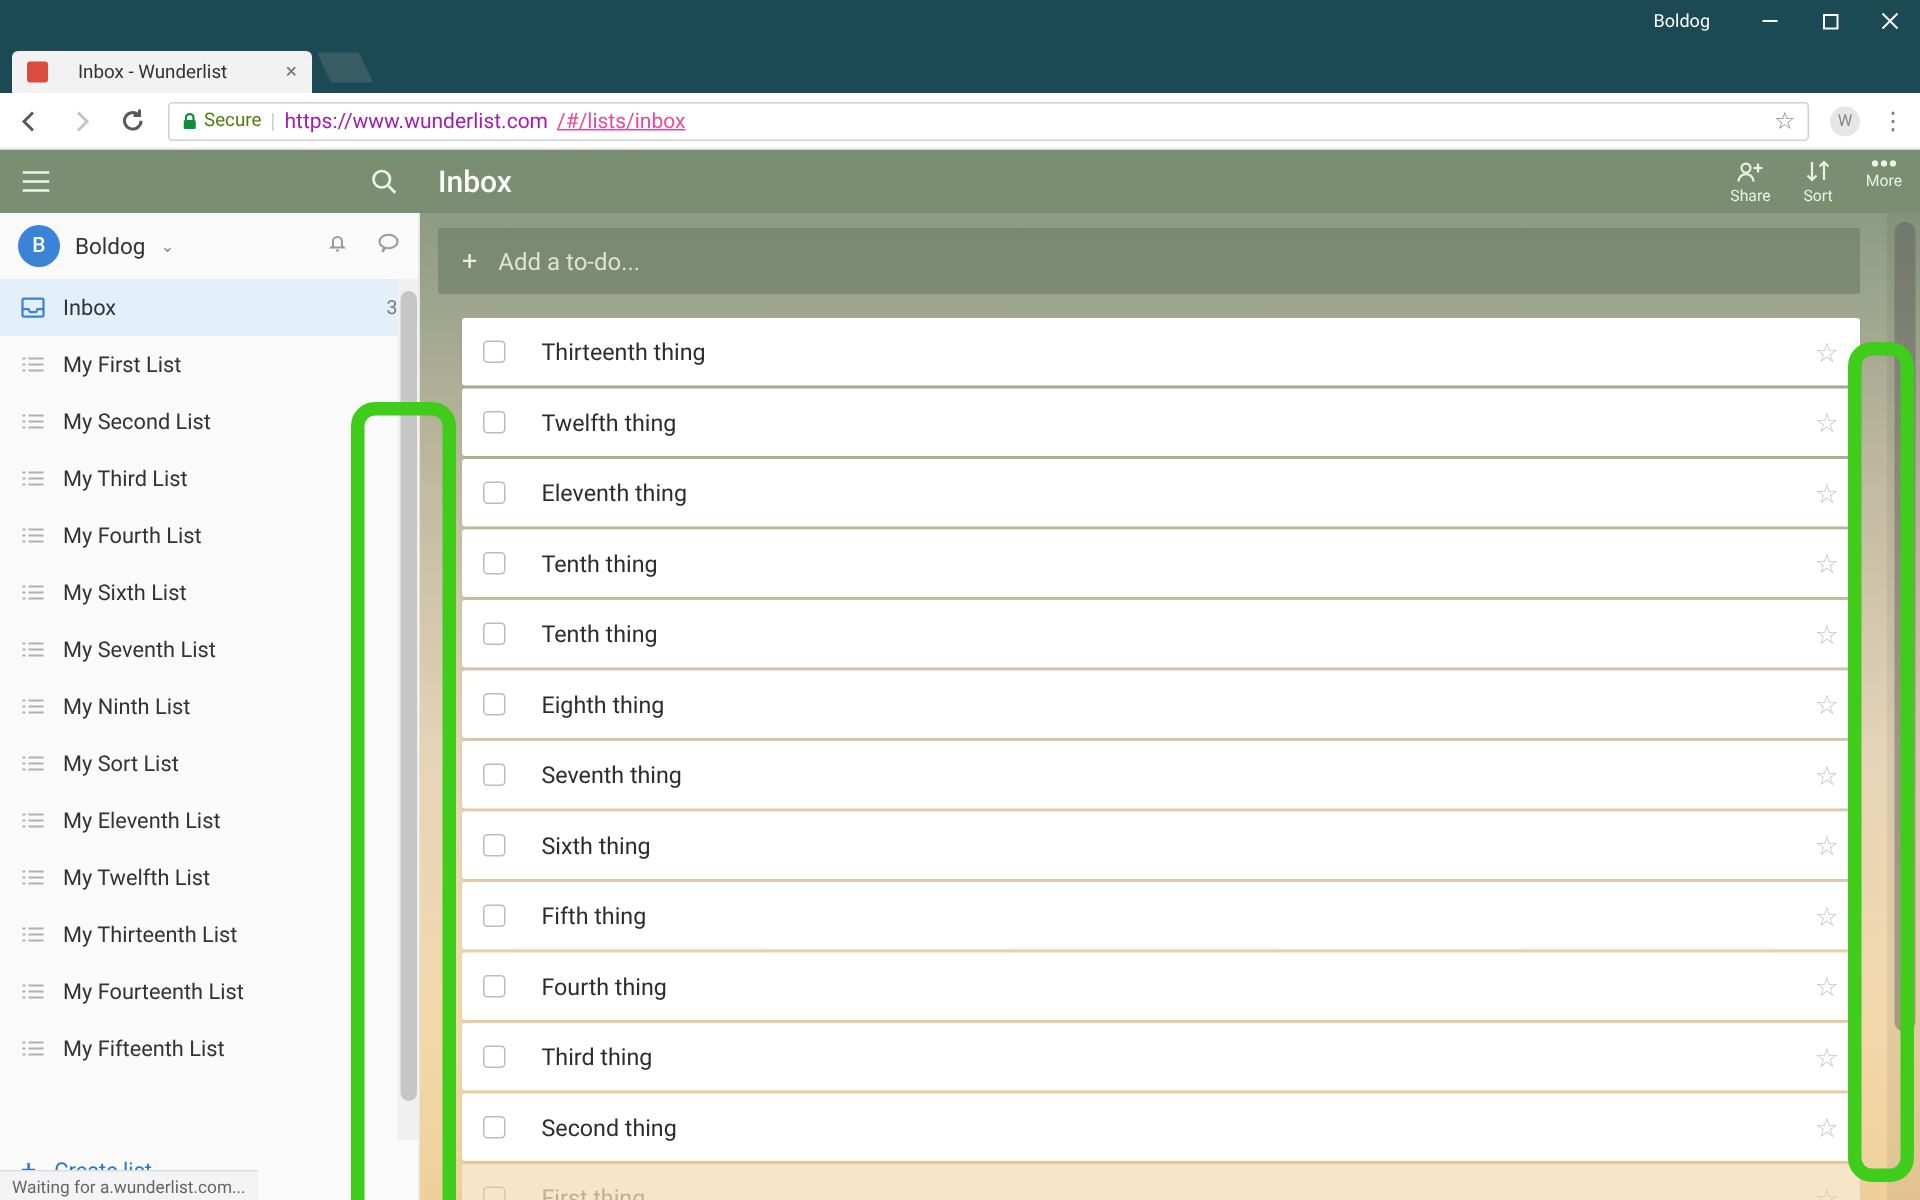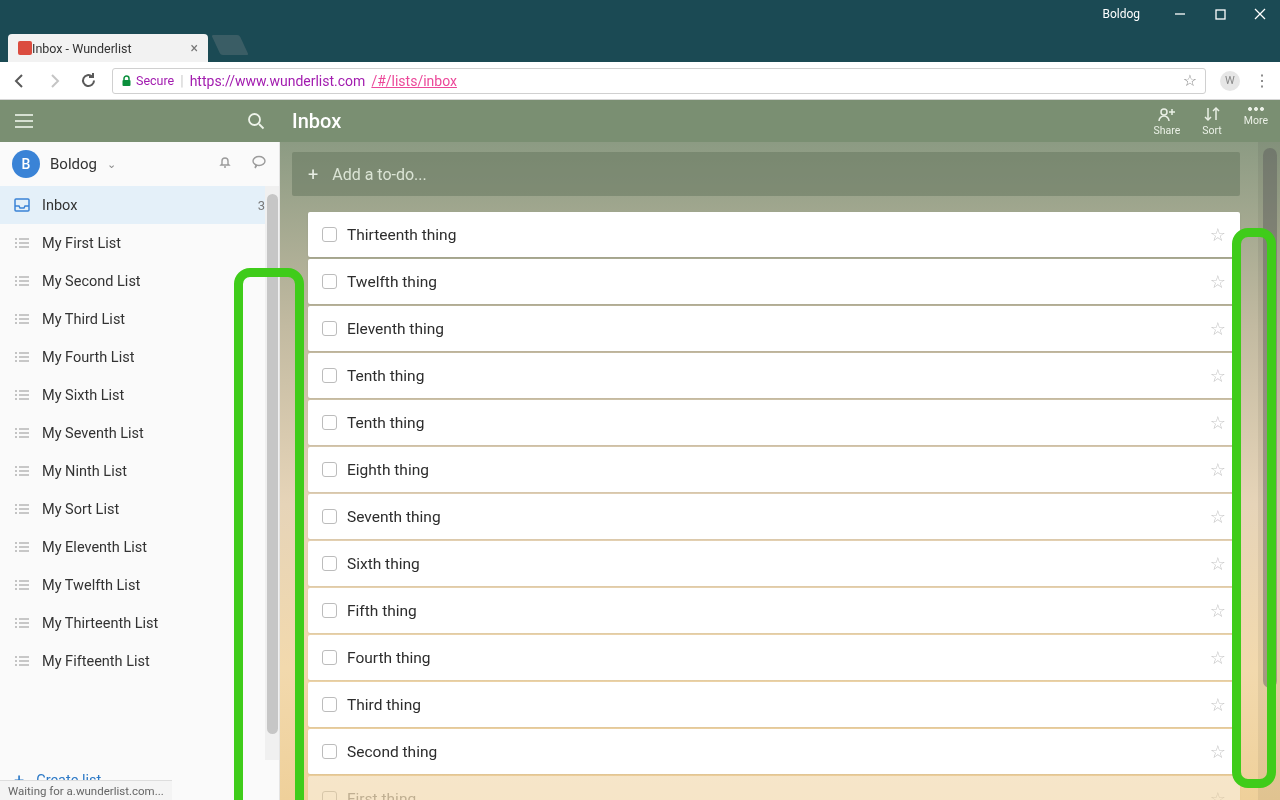--- a/index.html
+++ b/index.html
@@ -6,32 +6,32 @@
 html, body { width: 1280px; height: 800px; overflow: hidden; background: #fff; }
 
 
 .titlebar { height: 28px; background: #1b4a54; display: flex; align-items: center; justify-content: flex-end; color: #fff; font-size: 12px; }
 .titlebar .user-label { margin-right: 20px; }
 .titlebar .win-btn { width: 40px; height: 28px; display: flex; align-items: center; justify-content: center; }
 .titlebar svg { stroke: #fff; }
 
 
 .tabstrip { height: 34px; background: #1b4a54; display: flex; align-items: flex-end; padding-left: 8px; }
-.tab { height: 28px; background: #f2f2f2; border-radius: 4px 4px 0 0; display: flex; align-items: center; padding: 0 10px; gap: 0; min-width: 200px; font-size: 12.5px; color: #333; }
+.tab { height: 28px; background: #f2f2f2; border-radius: 4px 4px 0 0; display: flex; align-items: center; padding: 0 10px; gap: 20px; min-width: 200px; font-size: 12.5px; color: #333; }
 .tab .favicon { width: 14px; height: 14px; background: #db4c3f; border-radius: 2px; display: inline-block; }
 .tab .title { flex: 1; }
 .tab .close { color: #777; font-size: 14px; }
 .newtab-shape { width: 28px; height: 20px; background: #3a5d65; margin-left: 8px; transform: skewX(25deg); border-radius: 2px; align-self: center; }
 
 
 .urlbar { height: 38px; background: #fff; border-bottom: 1px solid #d6d6d6; display: flex; align-items: center; padding: 0 10px; gap: 14px; }
 .nav-btn { width: 20px; height: 20px; display: flex; align-items: center; justify-content: center; color: #555; }
 .nav-btn.disabled { opacity: .35; }
 .omnibox { flex: 1; display: flex; align-items: center; height: 26px; border: 1px solid #d0d0d0; border-radius: 3px; padding: 0 8px; font-size: 14px; gap: 6px; }
-.lock-secure { color: #a21caf; font-size: 12.5px; display: flex; align-items: center; gap: 4px; }
+.lock-secure { color: #4d7c0f; font-size: 12.5px; display: flex; align-items: center; gap: 4px; }
 .url-grey { color: #a21caf; }
 .url-black { color: #ec4899; text-decoration: underline; }
 .omnibox .spacer { flex: 1; }
 .star { color: #888; font-size: 16px; }
 .right-icons { display: flex; align-items: center; gap: 14px; color: #777; }
 .avatar-small { width: 20px; height: 20px; border-radius: 50%; background: #e6e6e6; display: flex; align-items: center; justify-content: center; font-size: 11px; color: #888; }
 
 
 .app { position: relative; height: 700px; display: flex; overflow: hidden; padding-left: 32px; }
 
@@ -65,21 +65,21 @@
 .sb-thumb { position: absolute; right: 1px; top: 8px; width: 11px; height: 540px; background: #c6c6c6; border-radius: 6px; }
 
 
 .content-col { position: absolute; left: 280px; right: 0; top: 42px; bottom: 0; background: linear-gradient(180deg, #8c9b83 0%, #c2baa1 28%, #e6d4b8 55%, #f2d9ad 80%, #efd09a 100%); }
 .add-todo-bar { position: absolute; top: 10px; left: 12px; right: 40px; height: 44px; background: rgba(104,120,97,.55); border-radius: 2px; display: flex; align-items: center; padding: 0 16px; gap: 14px; }
 .add-todo-bar .plus { color: #e8eee4; font-size: 18px; }
 .add-todo-bar input { flex: 1; background: transparent; border: none; outline: none; color: #e8eee4; font-size: 16px; }
 .add-todo-bar input::placeholder { color: #dbe4d5; }
 
 .tasks { position: absolute; top: 70px; left: 28px; right: 40px; display: flex; flex-direction: column; gap: 2px; }
-.task { height: 45px; background: #fff; border-radius: 2px; display: flex; align-items: center; padding: 0 14px; gap: 10px; box-shadow: 0 1px 2px rgba(0,0,0,.08); }
+.task { height: 45px; background: #fff; border-radius: 2px; display: flex; align-items: center; padding: 0 14px; gap: 24px; box-shadow: 0 1px 2px rgba(0,0,0,.08); }
 .task.faded { opacity: .45; }
 .task .cb { width: 15px; height: 15px; border: 1.5px solid #bcbcbc; border-radius: 3px; flex-shrink: 0; }
 .task .label { flex: 1; font-size: 15.5px; color: #2d2d2d; }
 .task.faded .label { color: #888; }
 .task .star { color: #c6c6c6; font-size: 18px; margin-left: auto; }
 
 
 .highlight { position: absolute; border: 9px solid #3fcc1a; border-radius: 16px; z-index: 5; pointer-events: none; }
 .hl-left { top: 168px; left: 234px; width: 70px; height: 582px; }
 .hl-right { top: 128px; left: 1232px; width: 44px; height: 560px; }
@@ -383,20 +383,33 @@
             <span class="list-icon">
               <svg width="16" height="12" viewBox="0 0 16 12" fill="none" stroke="#b0b0b0" stroke-width="1.4">
                 <line x1="1" y1="2" x2="3" y2="2"></line>
                 <line x1="5" y1="2" x2="15" y2="2"></line>
                 <line x1="1" y1="6" x2="3" y2="6"></line>
                 <line x1="5" y1="6" x2="15" y2="6"></line>
                 <line x1="1" y1="10" x2="3" y2="10"></line>
                 <line x1="5" y1="10" x2="15" y2="10"></line>
               </svg>
             </span>
+            <span>My Fourteenth List</span>
+          </div>
+          <div class="list-row">
+            <span class="list-icon">
+              <svg width="16" height="12" viewBox="0 0 16 12" fill="none" stroke="#b0b0b0" stroke-width="1.4">
+                <line x1="1" y1="2" x2="3" y2="2"></line>
+                <line x1="5" y1="2" x2="15" y2="2"></line>
+                <line x1="1" y1="6" x2="3" y2="6"></line>
+                <line x1="5" y1="6" x2="15" y2="6"></line>
+                <line x1="1" y1="10" x2="3" y2="10"></line>
+                <line x1="5" y1="10" x2="15" y2="10"></line>
+              </svg>
+            </span>
             <span>My Fifteenth List</span>
           </div>
         </div>
       <div class="sb-scroll">
         <div class="sb-thumb"></div>
       </div>
     </div>
 
     <div class="create-row">
       <span style="font-size:18px">+</span>

